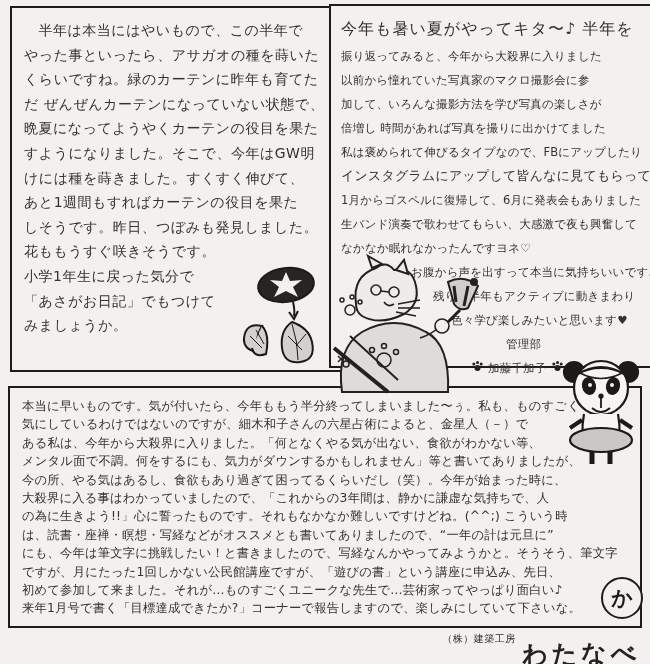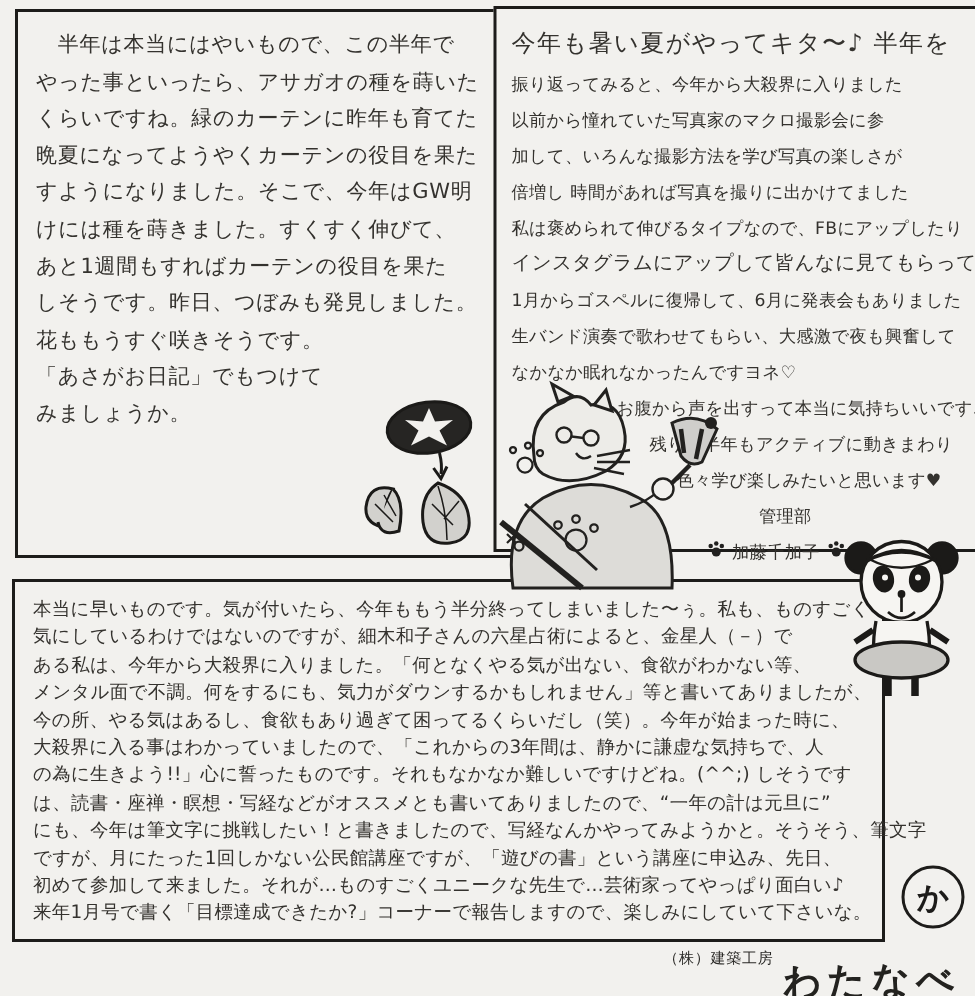--- a/index.html
+++ b/index.html
@@ -20,21 +20,21 @@
   #box-summer{left:329px;top:4px;width:356px;height:364px;padding:8px 10px;}
   #box-summer .tline{font-size:11.5px;line-height:24px;letter-spacing:.2px;}
   #box-summer .t-big{font-size:16px;line-height:30px;letter-spacing:1px;}
   #box-summer .t-sm{font-size:13px;}
   .ind-a{padding-left:70px;}
   .ind-b{padding-left:92px;}
   .ind-c{padding-left:110px;}
   .sig-dept{padding-left:165px;font-size:13px;line-height:22px;}
   .sig-name{padding-left:130px;font-size:14px;line-height:26px;display:flex;align-items:center;gap:4px;}
   
-  #box-hansei{left:8px;top:386px;width:582px;height:242px;padding:9px 12px;}
+  #box-hansei{left:8px;top:386px;width:634px;height:242px;padding:9px 12px;}
   #box-hansei .tline{font-size:12.3px;line-height:18.4px;letter-spacing:.2px;}
   
   .illus{position:absolute;z-index:5;}
   #morning-glory{left:236px;top:264px;width:84px;height:104px;z-index:2;}
   #cat-horn{left:328px;top:252px;width:156px;height:142px;}
   #panda{left:554px;top:358px;width:96px;height:112px;}
   
   #author-mark{
     position:absolute;left:601px;top:577px;width:38px;height:38px;z-index:6;
     border:2.5px solid #1d1c1a;border-radius:50%;background:#f2f1ee;
@@ -53,26 +53,28 @@
   }
   .paw{display:inline-block;}
 </style>
 </head>
 <body>
 
 <div class="box" id="box-asagao">
   <div class="tline">　半年は本当にはやいもので、この半年で</div>
   <div class="tline">やった事といったら、アサガオの種を蒔いた</div>
   <div class="tline">くらいですね。緑のカーテンに昨年も育てた</div>
+  <div class="tline">だ ぜんぜんカーテンになっていない状態で、</div>
   <div class="tline">晩夏になってようやくカーテンの役目を果た</div>
   <div class="tline">すようになりました。そこで、今年はGW明</div>
   <div class="tline">けには種を蒔きました。すくすく伸びて、</div>
   <div class="tline">あと1週間もすればカーテンの役目を果た</div>
   <div class="tline">しそうです。昨日、つぼみも発見しました。</div>
   <div class="tline">花ももうすぐ咲きそうです。</div>
+  <div class="tline">小学1年生に戻った気分で</div>
   <div class="tline">「あさがお日記」でもつけて</div>
   <div class="tline">みましょうか。</div>
 </div>
 
 <div class="box" id="box-summer">
   <div class="tline t-big">今年も暑い夏がやってキタ〜♪ 半年を</div>
   <div class="tline">振り返ってみると、今年から大殺界に入りました</div>
   <div class="tline">以前から憧れていた写真家のマクロ撮影会に参</div>
   <div class="tline">加して、いろんな撮影方法を学び写真の楽しさが</div>
   <div class="tline">倍増し 時間があれば写真を撮りに出かけてました</div>
@@ -106,21 +108,21 @@
   </div>
 </div>
 
 <div class="box" id="box-hansei">
   <div class="tline">本当に早いものです。気が付いたら、今年ももう半分終ってしまいました〜ぅ。私も、ものすごく</div>
   <div class="tline">気にしているわけではないのですが、細木和子さんの六星占術によると、金星人（－）で</div>
   <div class="tline">ある私は、今年から大殺界に入りました。「何となくやる気が出ない、食欲がわかない等、</div>
   <div class="tline">メンタル面で不調。何をするにも、気力がダウンするかもしれません」等と書いてありましたが、</div>
   <div class="tline">今の所、やる気はあるし、食欲もあり過ぎて困ってるくらいだし（笑）。今年が始まった時に、</div>
   <div class="tline">大殺界に入る事はわかっていましたので、「これからの3年間は、静かに謙虚な気持ちで、人</div>
-  <div class="tline">の為に生きよう!!」心に誓ったものです。それもなかなか難しいですけどね。(^^;) しそうです</div>
+  <div class="tline">の為に生きよう!!」心に誓ったものです。それもなかなか難しいですけどね。(^^;) こういう時</div>
   <div class="tline">は、読書・座禅・瞑想・写経などがオススメとも書いてありましたので、“一年の計は元旦に”</div>
   <div class="tline">にも、今年は筆文字に挑戦したい！と書きましたので、写経なんかやってみようかと。そうそう、筆文字</div>
   <div class="tline">ですが、月にたった1回しかない公民館講座ですが、「遊びの書」という講座に申込み、先日、</div>
   <div class="tline">初めて参加して来ました。それが…ものすごくユニークな先生で…芸術家ってやっぱり面白い♪</div>
   <div class="tline">来年1月号で書く「目標達成できたか?」コーナーで報告しますので、楽しみにしていて下さいな。</div>
 </div>
 
 <div id="author-mark">
   <span>か</span>
 </div>

